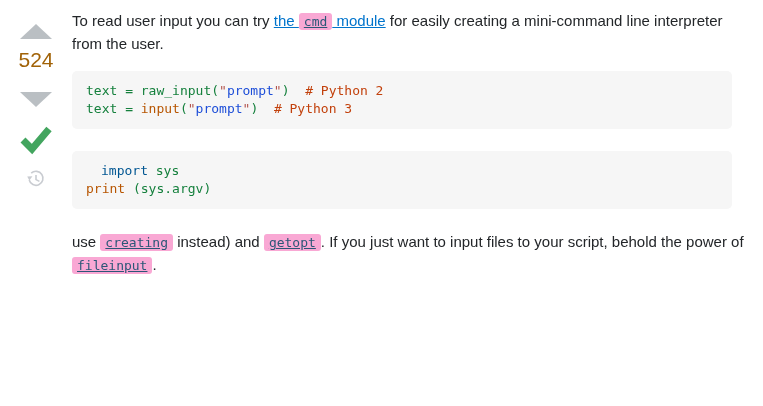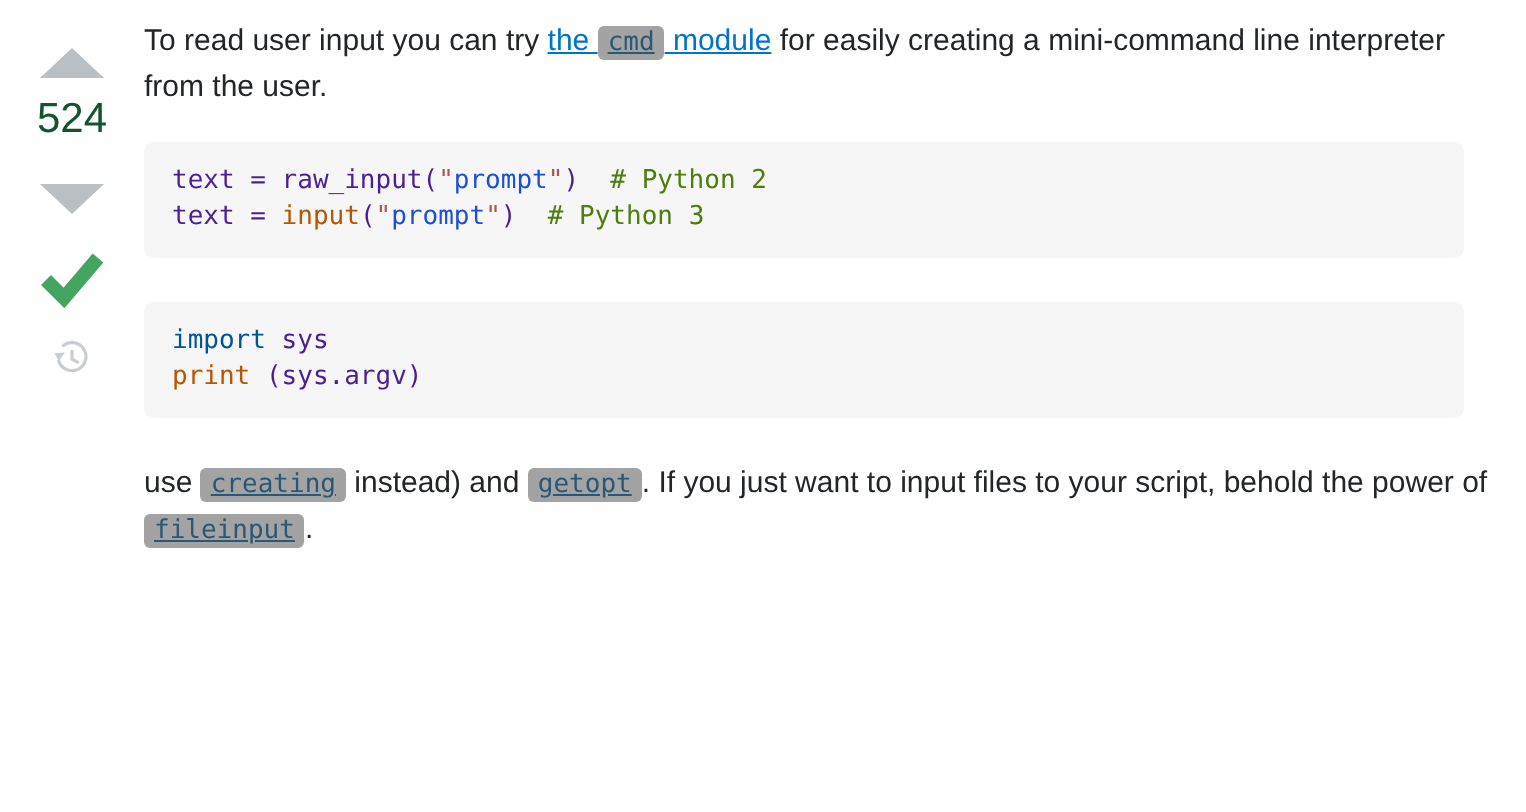--- a/index.html
+++ b/index.html
@@ -7,47 +7,47 @@
     width:763px;height:406px;overflow:hidden;
     font-family:"Liberation Sans","DejaVu Sans",sans-serif;
     color:#232629;font-size:15px;
   }
   .answer{display:flex;align-items:flex-start;}
   
   .vote-cell{width:72px;flex:0 0 72px;display:flex;flex-direction:column;align-items:center;padding-top:24px;}
   .vote-inner{width:60px;display:flex;flex-direction:column;align-items:center;}
   .arrow-up{width:0;height:0;border-left:16px solid transparent;border-right:16px solid transparent;border-bottom:15px solid #babfc3;cursor:pointer;}
   .arrow-down{width:0;height:0;border-left:16px solid transparent;border-right:16px solid transparent;border-top:15px solid #babfc3;margin-top:20px;cursor:pointer;}
-  .vote-count{margin-top:9px;font-size:21px;line-height:24px;color:#14532d;text-align:center;}
+  .vote-count{margin-top:9px;font-size:21px;line-height:24px;color:#a16207;text-align:center;}
   .check{margin-top:16px;width:34px;height:34px;}
   .history{margin-top:13px;width:18px;height:18px;cursor:pointer;}
   
   .post-body{width:660px;padding-top:10px;}
   .para{margin:0 0 16px 0;}
   .tline{white-space:pre;line-height:22.5px;}
   a.lnk{color:#0074cc;text-decoration:underline;cursor:pointer;}
   .chip{
     font-family:"DejaVu Sans Mono","Liberation Mono",monospace;
-    font-size:13px;background:#a3a3a3;border-radius:3px;
+    font-size:13px;background:#f9a8d4;border-radius:3px;
     padding:1px 5px;color:#232629;line-height:1;
   }
   a.chip-link{color:#2b5777;text-decoration:underline;cursor:pointer;}
   a.chip-link.strike{text-decoration:underline line-through;}
   pre.code-block{
     margin:0 0 22px 0;background:#f6f6f6;border-radius:5px;
     padding:11px 14px;width:632px;
     font-family:"DejaVu Sans Mono","Liberation Mono",monospace;
     font-size:13px;line-height:18px;color:#232629;overflow:hidden;
   }
-  .tok-pln{color:#4c1d95;}
-  .tok-kwd{color:#015692;}
+  .tok-pln{color:#15803d;}
+  .tok-kwd{color:#015692;margin-left:15px;}
   .tok-bi{color:#b75501;}
   .tok-str{color:#1d4ed8;}
   .tok-q{color:#b3554e;}
-  .tok-com{color:#4d7c0f;}
+  .tok-com{color:#c2410c;}
 </style>
 </head>
 <body>
 
 <div class="answer">
 
   <div class="vote-cell">
     <div class="vote-inner">
       <div class="arrow-up" title="This answer is useful"></div>
       <div class="vote-count">524</div>

